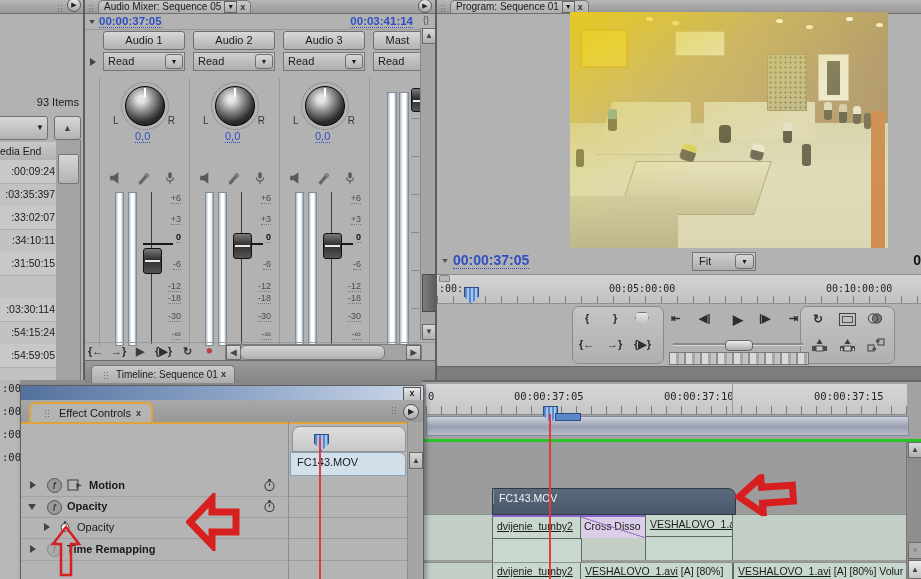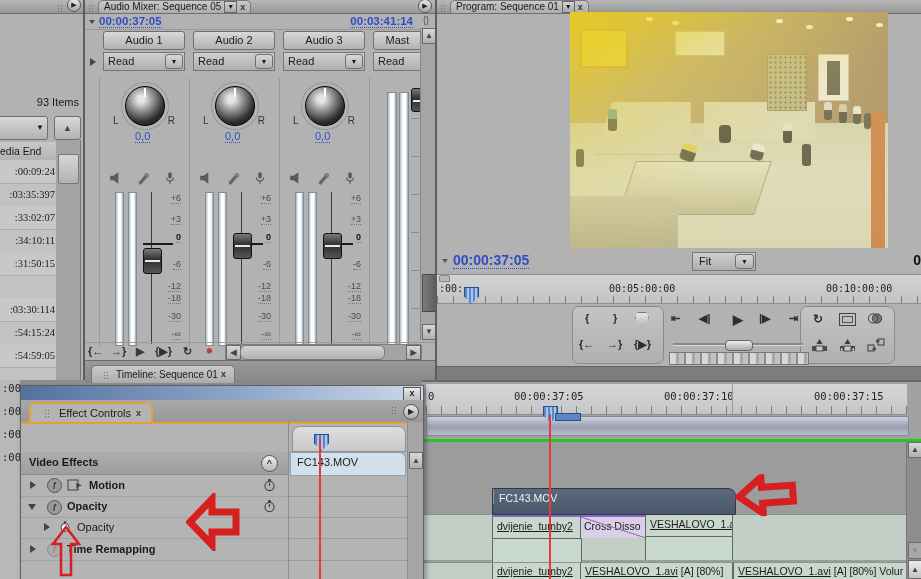--- a/index.html
+++ b/index.html
@@ -36,21 +36,21 @@
   .redline{position:absolute;width:2px;background:#e23b3b;}
   .rowline{position:absolute;height:1px;background:#9b9b9b;}
   .fx-row-label{font-weight:bold;}
   .tri-r{width:0;height:0;border-top:4px solid transparent;border-bottom:4px solid transparent;border-left:6px solid #444;}
   .tri-d{width:0;height:0;border-left:4px solid transparent;border-right:4px solid transparent;border-top:6px solid #444;}
   .circbtn{width:15px;height:15px;border-radius:50%;background:linear-gradient(#efefef,#b5b5b5);border:1px solid #555;text-align:center;font-size:9px;line-height:14px;font-weight:bold;color:#333;}
   .clip-green{position:absolute;background:#c9d8ce;border-left:1px solid #5c6a60;border-right:1px solid #5c6a60;overflow:hidden;white-space:nowrap;}
   .clip-name{text-decoration:underline;}
   .clip-txt{font-size:10.5px;padding:3px 0 0 4px;display:block;}
   .scrollbtn{position:absolute;background:linear-gradient(#d8d8d8,#b0b0b0);border:1px solid #6b6b6b;text-align:center;color:#444;font-size:8px;}
-  .proj-row{position:absolute;left:0;width:55px;height:23px;font-size:10.5px;text-align:right;line-height:23px;padding-right:18px;font-family:Liberation Serif, serif;border-bottom:1px solid #adadad;}
+  .proj-row{position:absolute;left:0;width:55px;height:23px;font-size:10.5px;text-align:right;line-height:23px;padding-right:18px;font-family:Liberation Sans, sans-serif;border-bottom:1px solid #adadad;}
   svg{display:block;}
 </style>
 </head>
 <body>
 
 <div class="stage">
 
   <div class="panel" style="left:0;top:0;width:83px;height:380px;">
     <div class="tabstrip">
       <div class="grip" style="margin-left:auto;"></div>
@@ -496,24 +496,20 @@
       <div class="abs" style="left:8px;top:2px;height:18px;background:#b4b4b4;border:2px solid #e2a23a;border-bottom:none;border-radius:7px 7px 0 0;padding:0 10px;display:flex;align-items:center;gap:5px;">
         <div class="grip" style="height:8px;"></div>
         <span style="font-size:11px;">Effect Controls</span>
         <span class="closex">x</span>
       </div>
       <div class="grip abs" style="right:22px;top:6px;"></div>
       <div class="pmenu abs" style="right:4px;top:4px;width:14px;height:14px;line-height:14px;font-size:8px;">▶</div>
     </div>
 
 
-    <div class="abs" style="left:0;top:66px;width:267px;height:22px;background:linear-gradient(#adadad,#9e9e9e);border-bottom:1px solid #8d8d8d;">
-      <span class="abs fx-row-label" style="left:8px;top:4px;">Video Effects</span>
-      <div class="circbtn abs" style="right:10px;top:3px;">^</div>
-    </div>
 
     <div class="abs" style="left:0;top:89px;width:267px;height:21px;border-bottom:1px solid #a2a2a2;">
       <div class="tri-r abs" style="left:9px;top:6px;"></div>
       <div class="circbtn abs" style="left:26px;top:3px;width:13px;height:13px;line-height:12px;font-size:8px;font-style:italic;background:#9a9a9a;">ƒ</div>
       <span class="abs" style="left:46px;top:4px;">
           <svg width="16" height="12" viewBox="0 0 16 12">
             <rect x="1" y="1" width="10" height="10" fill="none" stroke="#3e3e3e"></rect>
             <path d="M9 4l6 2.6-3.6 1L10 11z" fill="#3e3e3e"></path>
           </svg>
         </span>

